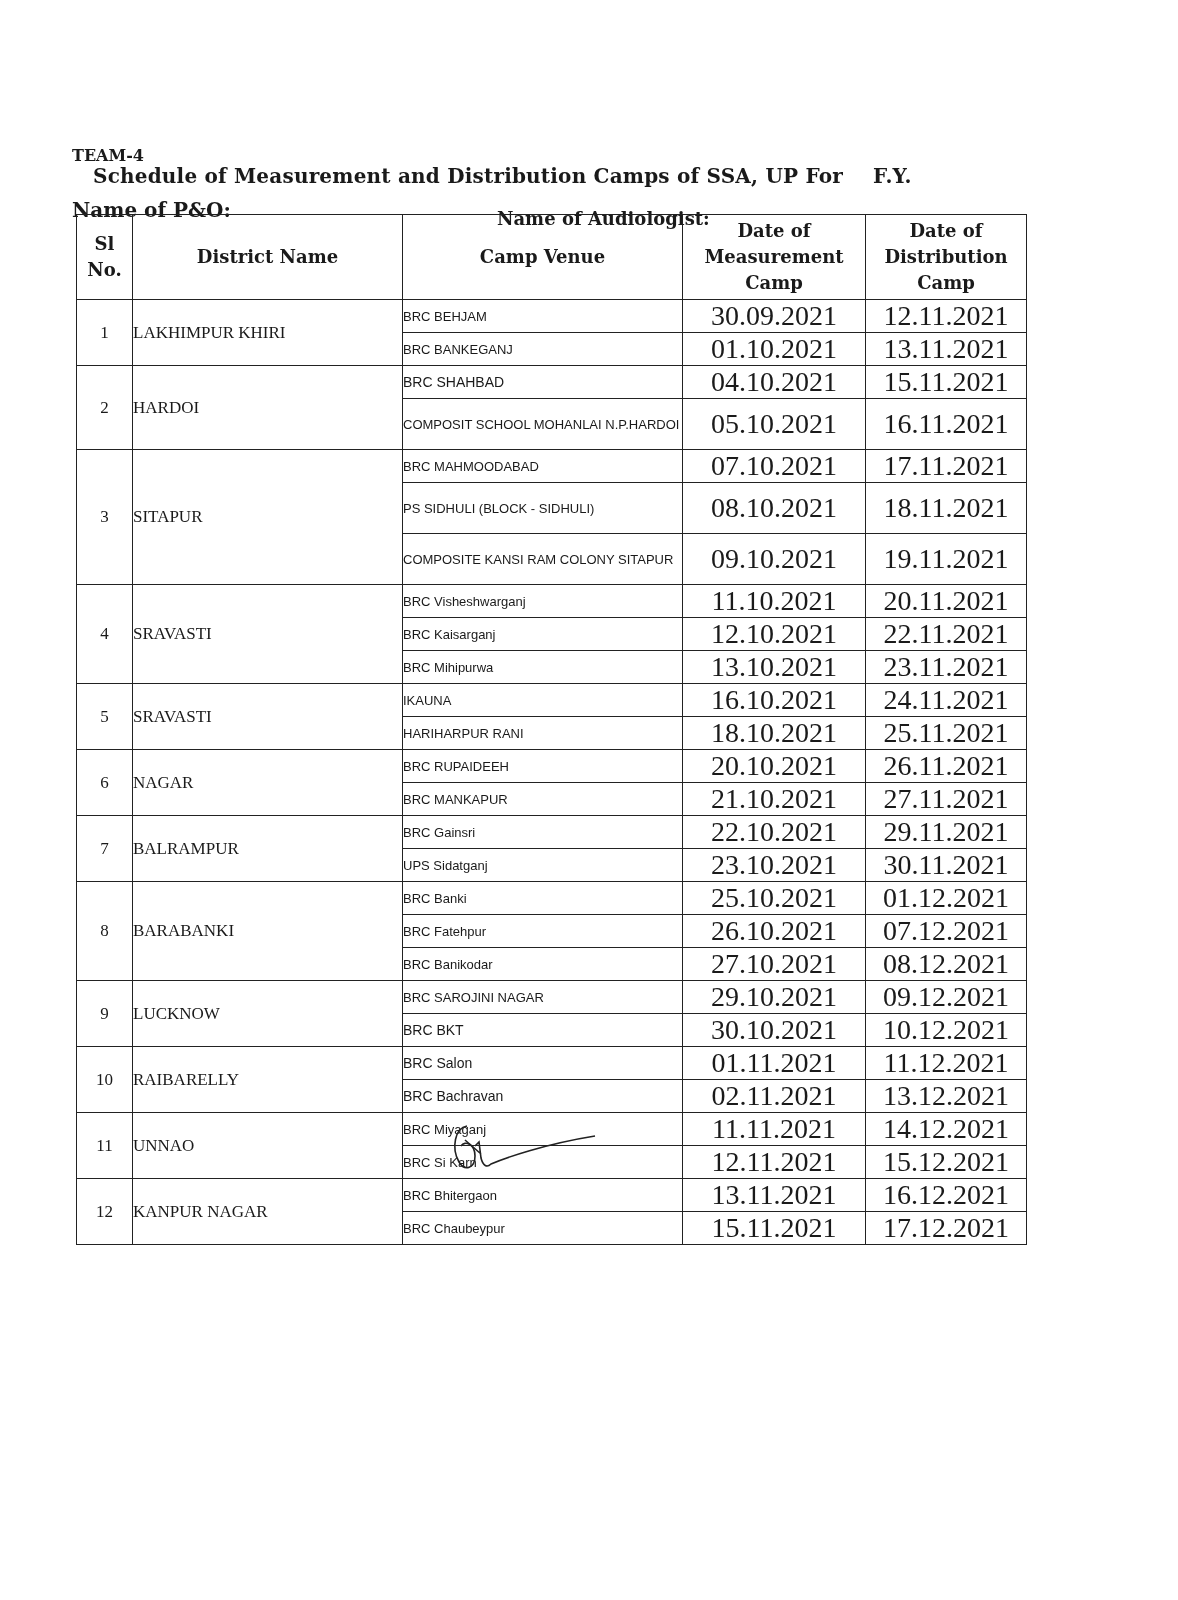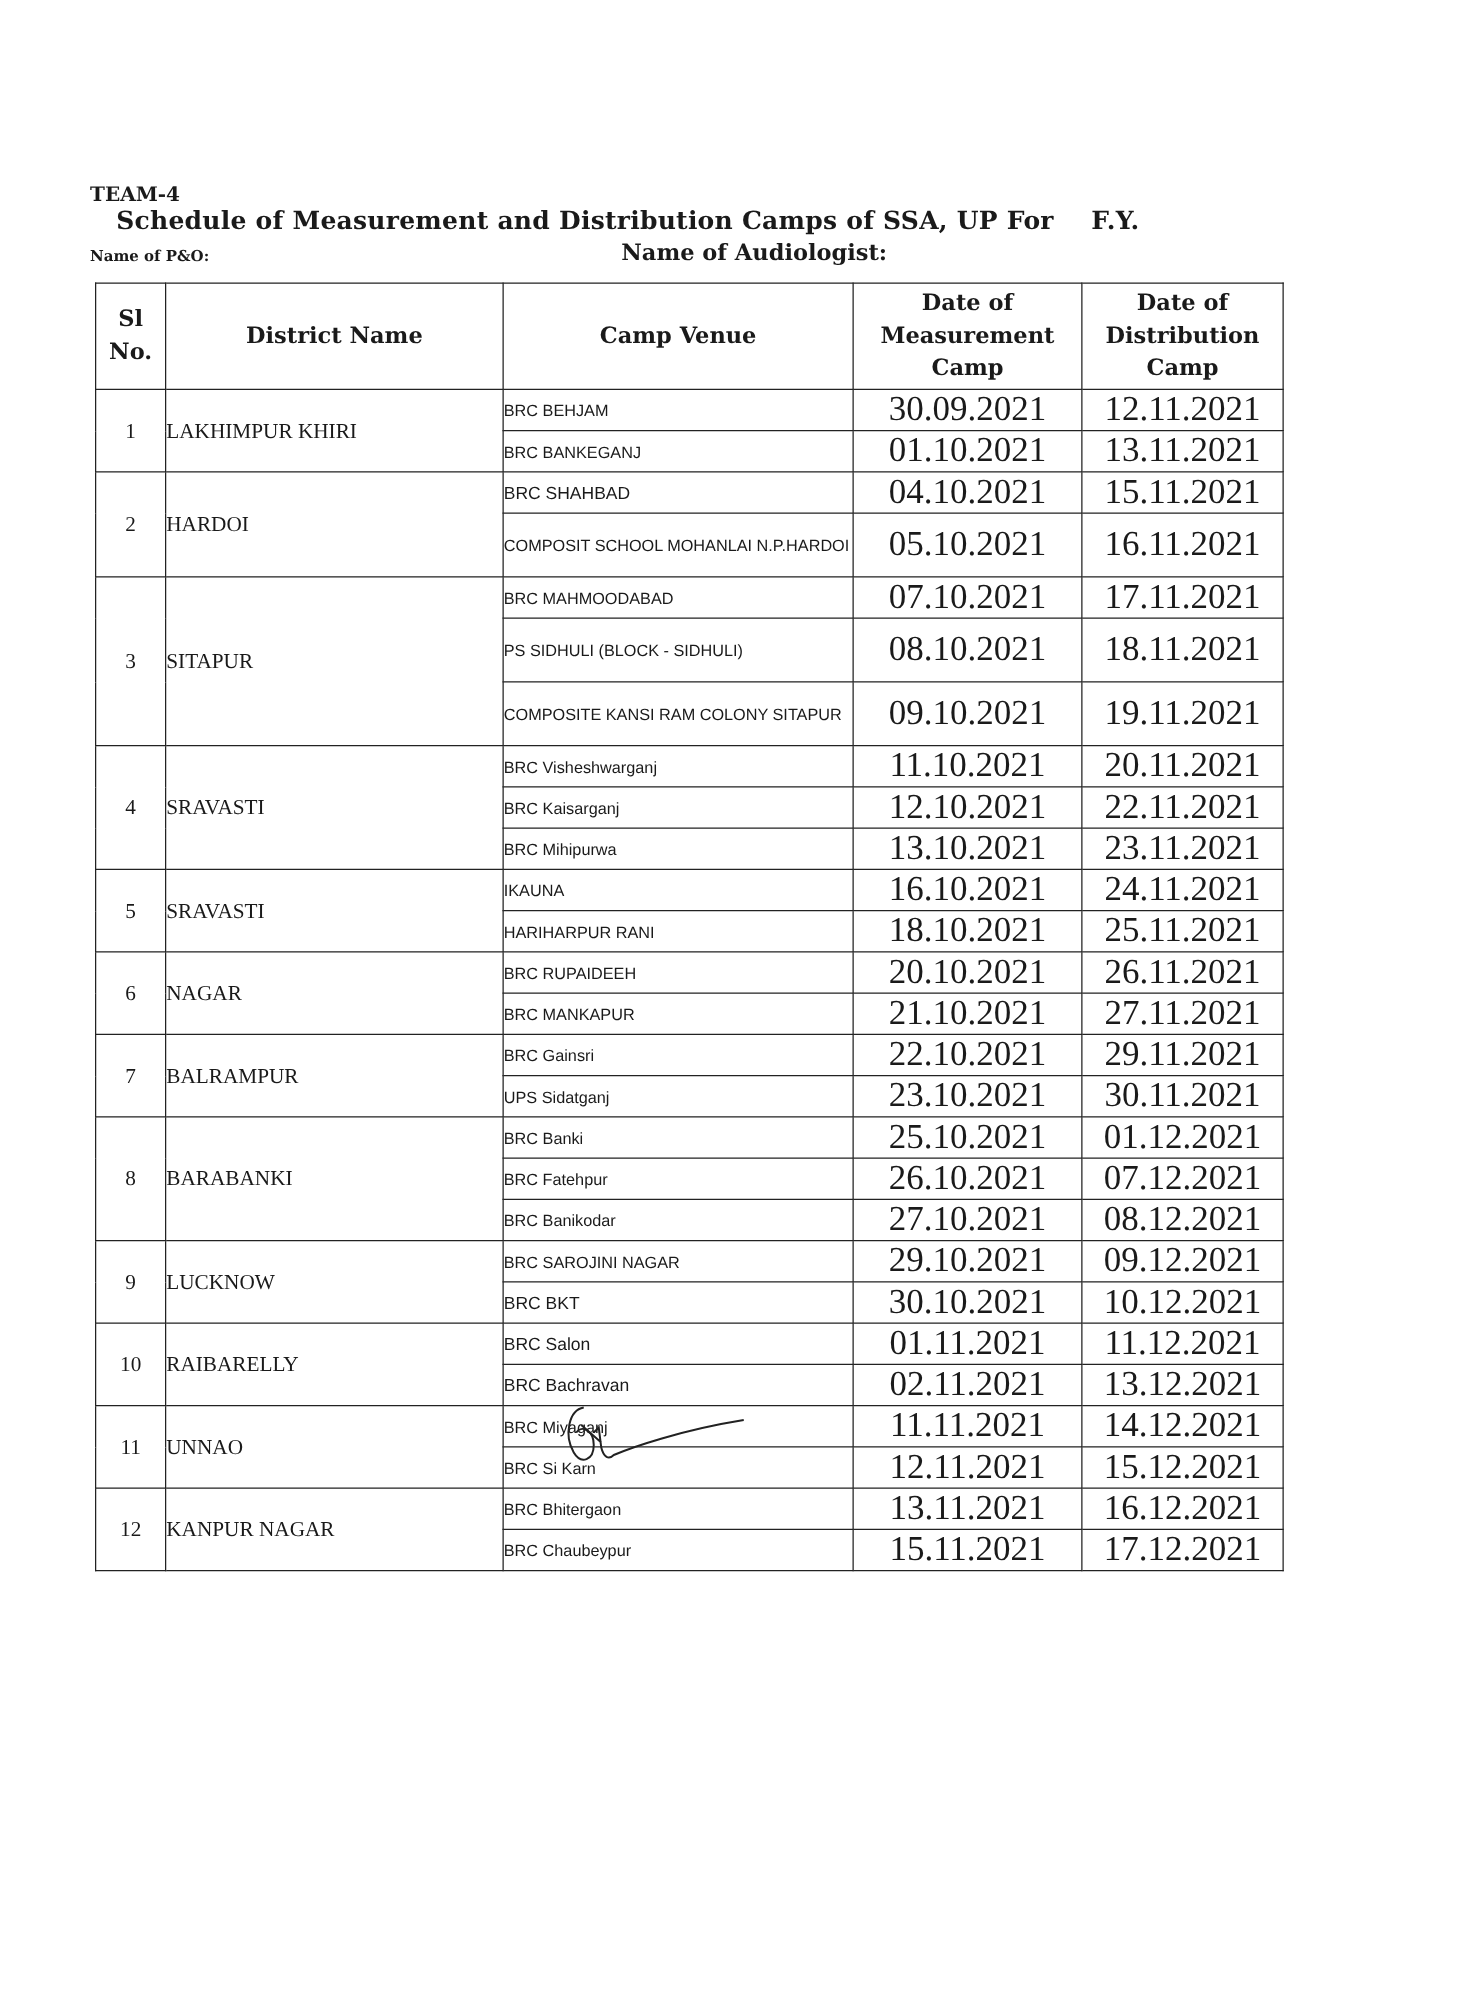--- a/index.html
+++ b/index.html
@@ -4,24 +4,24 @@
   <style>
     html, body { margin: 0; padding: 0; }
     body {
       width: 1178px; height: 1600px; background: #ffffff; position: relative;
       overflow: hidden; color: #1a1a1a;
       font-family: "DejaVu Serif", "Liberation Serif", serif;
     }
     .team { position: absolute; left: 72px; top: 146px; font-size: 16px; font-weight: bold; }
     .title { position: absolute; left: 93px; top: 164px; font-size: 20px; font-weight: bold; white-space: nowrap; letter-spacing: 0.2px; }
     .title .fy { margin-left: 30px; }
-    .po { position: absolute; left: 72px; top: 198px; font-size: 12px; font-weight: bold; }
-    .aud { position: absolute; left: 497px; top: 192px; font-size: 18px; font-weight: bold; }
+    .po { position: absolute; left: 72px; top: 198px; font-size: 20px; font-weight: bold; }
+    .aud { position: absolute; left: 497px; top: 208px; font-size: 18px; font-weight: bold; }
     table.sched {
-      position: absolute; left: 76px; top: 226px; width: 950px;
+      position: absolute; left: 76px; top: 214px; width: 950px;
       border-collapse: collapse; table-layout: fixed; padding-left: 20px;
     }
     table.sched th, table.sched td { border: 1.5px solid #222; padding: 0; }
     table.sched th {
       font-family: "DejaVu Serif", serif; font-weight: bold; font-size: 18px;
       text-align: center; line-height: 26px; height: 84px;
     }
     td.sl { text-align: center; font-size: 17px; font-family: "Liberation Serif", serif; }
     td.dist { font-size: 17px; padding-left: 6px; font-family: "Liberation Serif", serif; }
     td.venue { font-family: "Liberation Sans", sans-serif; font-size: 13px; padding-left: 4px; line-height: 25px; }

